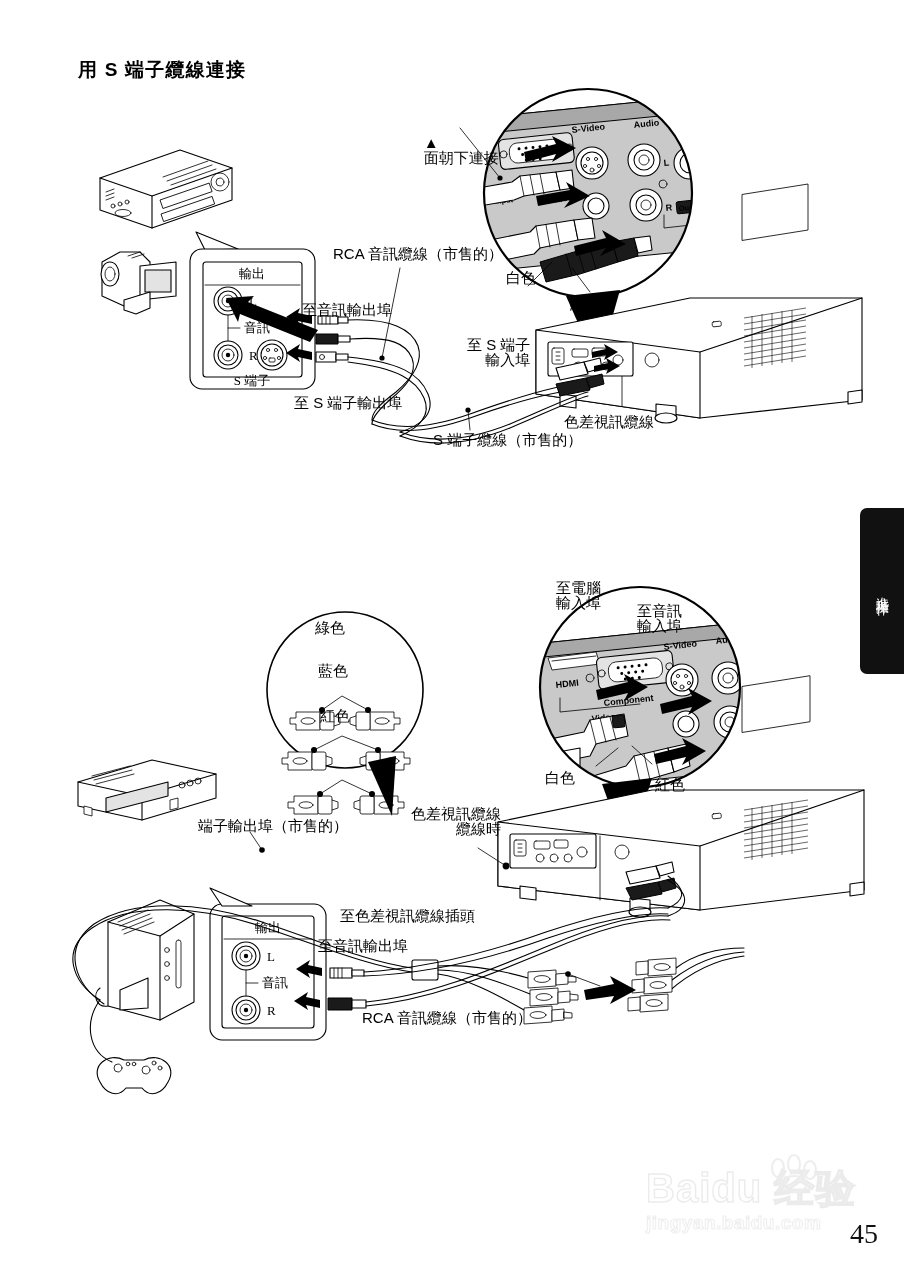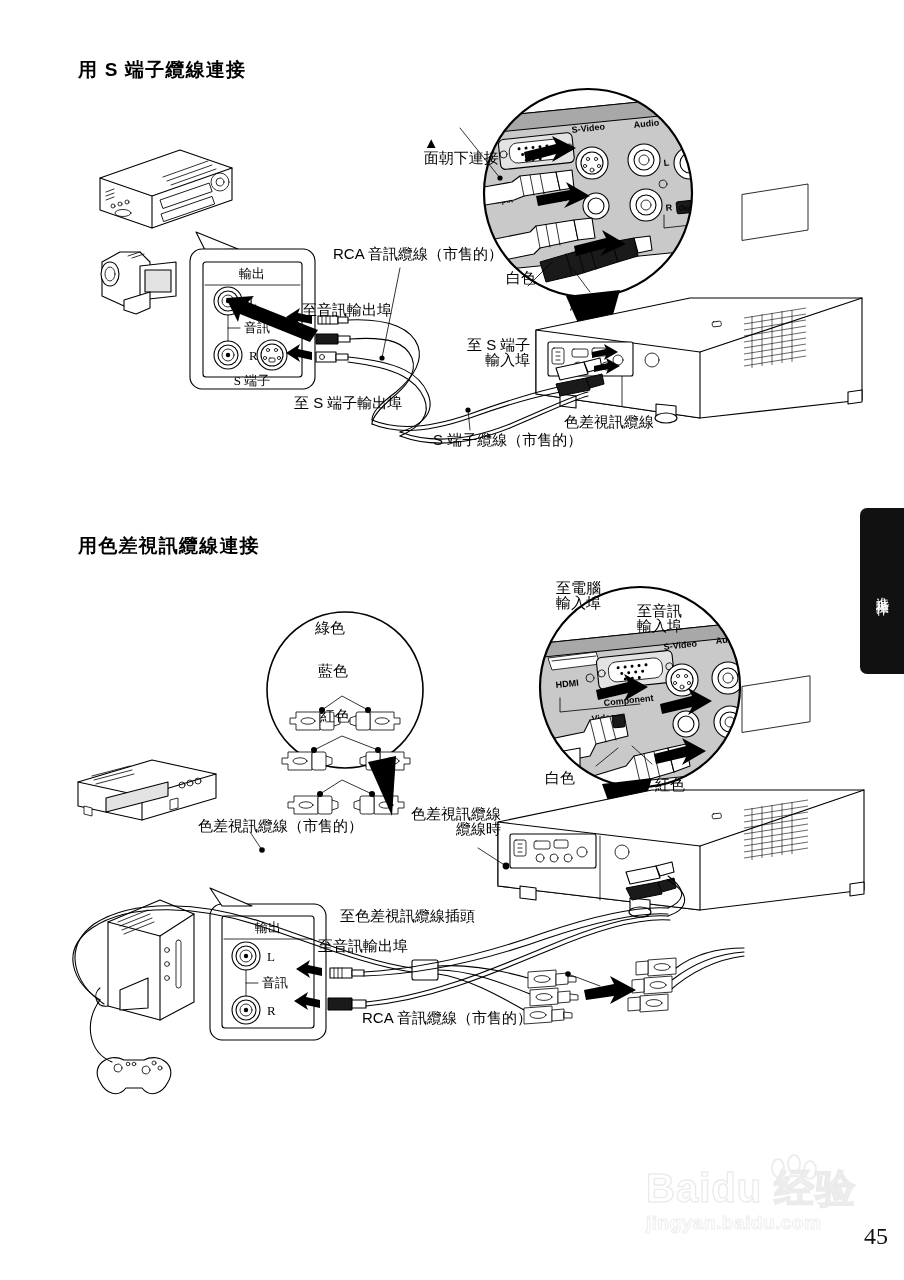--- a/index.html
+++ b/index.html
@@ -53,23 +53,23 @@
     text-orientation:upright;
     color:#ffffff;
     font-family:"Liberation Sans","DejaVu Sans",sans-serif;
     font-size:13px;
     letter-spacing:2px;
   }
 
   
   .page-number{
     position:absolute;
-    right:16px;bottom:30px;
+    right:26px;bottom:30px;
     font-family:"Liberation Serif","DejaVu Serif",serif;
-    font-size:24px;
+    font-size:28px;
     color:#111;
   }
 
   
   .watermark{
     position:absolute;
     left:646px;top:1166px;
     width:250px;height:86px;
     opacity:.5;
     pointer-events:none;
@@ -367,21 +367,20 @@
 
   <div class="label c" style="left:467px;top:337px;">至 S 端子
 輸入埠</div>
 
   <div class="label" style="left:564px;top:414px;">色差視訊纜線</div>
 
   <div class="label" style="left:506px;top:270px;">白色</div>
 
   <div class="label" style="left:570px;top:296px;">紅色</div>
 
-  <div class="section-heading" id="heading-2">用色差視訊纜線連接</div>
 
   <div class="art" style="left:0;top:570px;width:904px;height:560px;">
     <svg width="904" height="560" viewBox="0 0 904 560">
 
       <g>
         <circle cx="345" cy="120" r="78" fill="#fff" stroke="#000" stroke-width="1.6"></circle>
 
         <g>
           <path class="wfill-t" d="M290 148 L296 148 L296 142 L320 142 L320 160 L296 160 L296 154 L290 154 Z"></path>
           <rect class="wfill-t" x="320" y="142" width="14" height="18" rx="2"></rect>
@@ -679,21 +678,21 @@
   <div class="label" style="left:320px;top:708px;">紅色</div>
 
   <div class="label c" style="left:556px;top:580px;">至電腦
 輸入埠</div>
   <div class="label c" style="left:637px;top:603px;">至音訊
 輸入埠</div>
 
   <div class="label" style="left:545px;top:770px;">白色</div>
   <div class="label" style="left:655px;top:777px;">紅色</div>
 
-  <div class="label" style="left:198px;top:818px;">色差視訊纜線（市售的）</div>
+  <div class="label" style="left:198px;top:818px;">端子輸出埠（市售的）</div>
 
   <div class="label c" style="left:411px;top:806px;">色差視訊纜線
 纜線時</div>
 
   <div class="label" style="left:340px;top:908px;">至色差視訊纜線插頭</div>
 
   <div class="label" style="left:318px;top:938px;">至音訊輸出埠</div>
 
   <div class="label" style="left:362px;top:1010px;">RCA 音訊纜線（市售的）</div>
 

